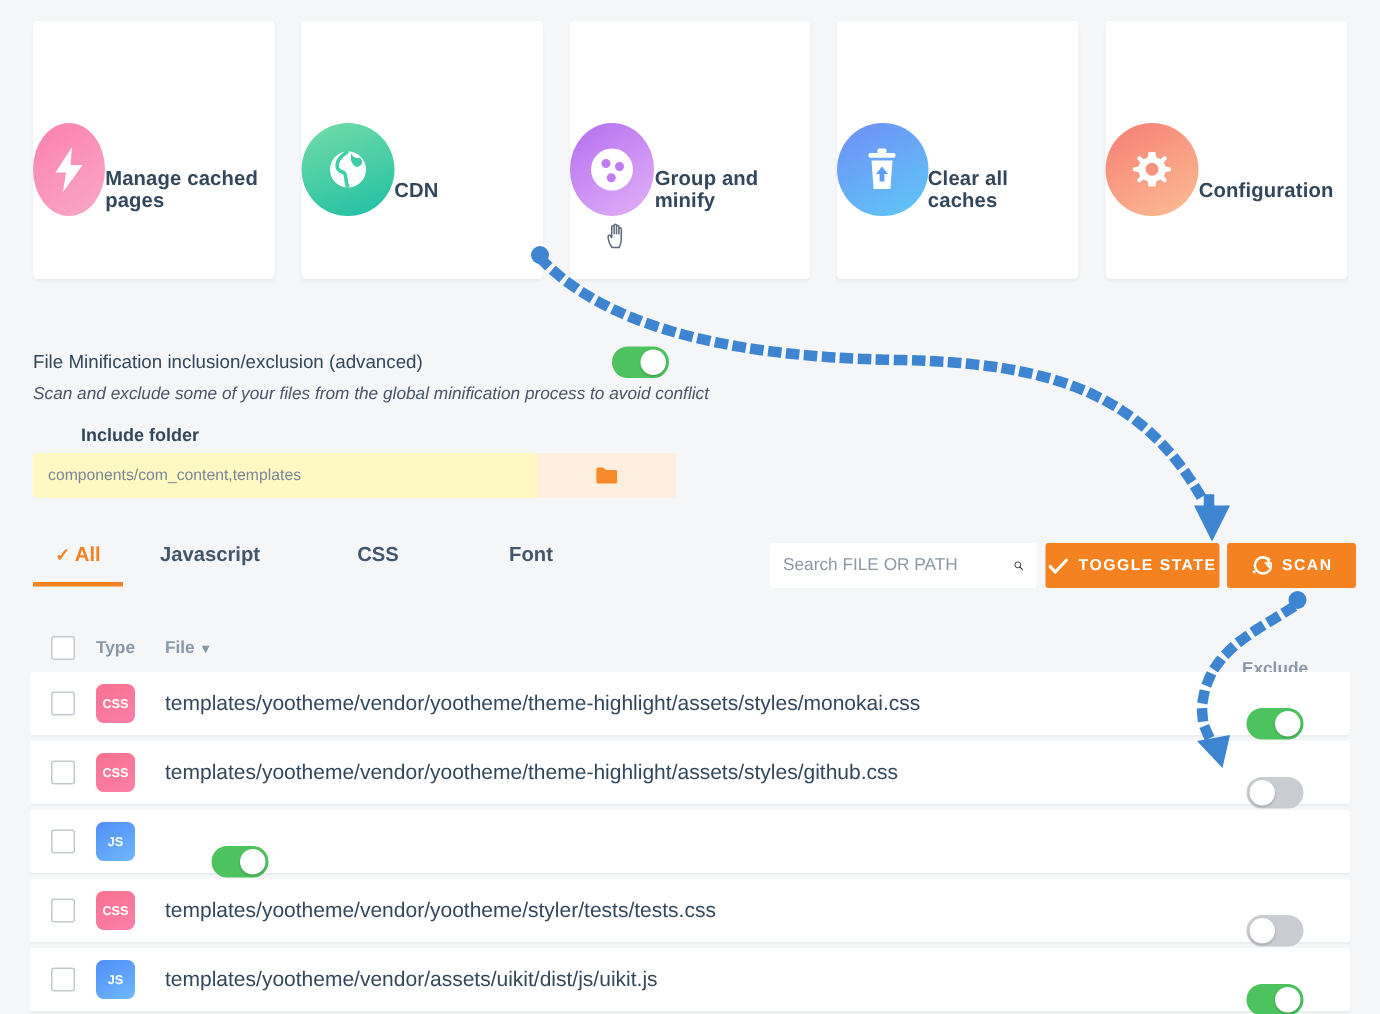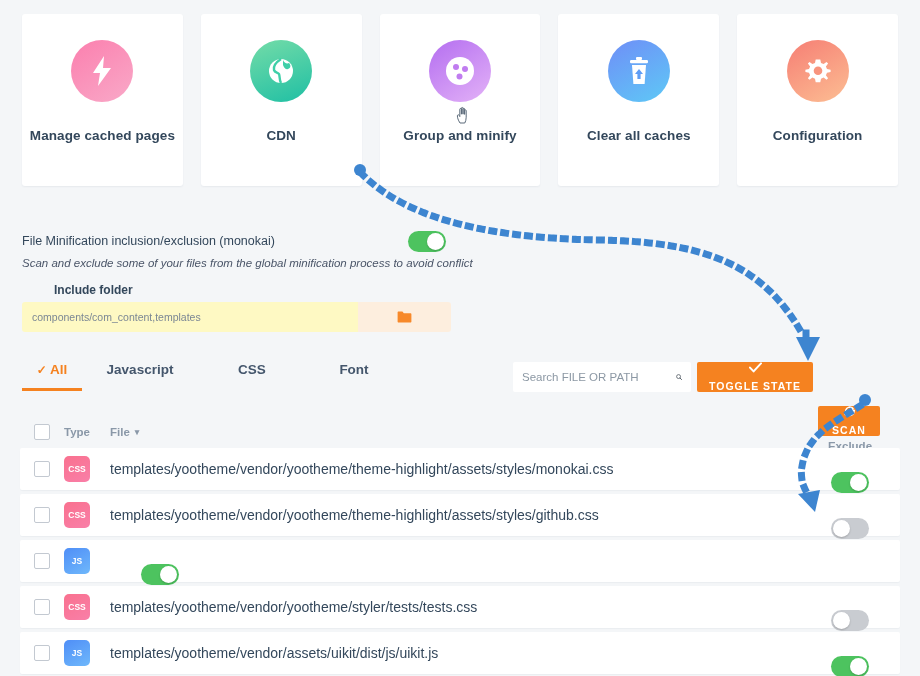--- a/index.html
+++ b/index.html
@@ -14,21 +14,21 @@
   
   .cards {
     position: absolute; top: 14px; left: 22px;
     width: 876px; height: 172px;
     display: flex; gap: 18px;
   }
   .card {
     flex: 1 1 0;
     background: #ffffff;
     border-radius: 3px;
-    display: flex; flex-direction: column;
+    display: flex; flex-direction: row;
     align-items: center; justify-content: flex-start;
     padding-top: 26px;
     box-shadow: 0 1px 2px rgba(25,40,70,.06);
   }
   .card-icon {
     width: 62px; height: 62px; border-radius: 50%;
     display: flex; align-items: center; justify-content: center;
     position: relative;
   }
   .card-icon svg { display: block; }
@@ -121,24 +121,24 @@
     font-size: 11.5px; color: #8c98a4; background: transparent;
   }
   .search-box input::placeholder { color: #8c98a4; }
 
   .btn {
     position: absolute; top: 362px; height: 30px;
     background: #f58220; color: #fff;
     border: none; border-radius: 2px; cursor: pointer;
     font-family: "Liberation Sans", sans-serif;
     font-size: 10.5px; font-weight: bold; letter-spacing: 1px;
-    display: flex; align-items: center; justify-content: center; gap: 7px; flex-direction: column;
+    display: flex; align-items: center; justify-content: center; gap: 7px;
   }
   .btn-toggle-state { left: 697px; width: 116px; }
-  .btn-scan { left: 818px; width: 62px; margin-top: 44px; }
+  .btn-scan { left: 818px; width: 86px; }
 
   
   .table-head {
     position: absolute; left: 20px; top: 416px;
     width: 880px; height: 32px;
     display: flex; align-items: center;
   }
   .th {
     font-size: 11.5px; font-weight: bold; color: #8a98a8;
     display: flex; align-items: center;
@@ -235,21 +235,21 @@
         <svg width="28" height="28" viewBox="0 0 28 28">
           <path d="M14 2.4 L16.3 2.4 L17 6 L19.6 7.1 L22.5 4.9 L24.1 6.5 L21.9 9.4 L23 12 L26.6 12.7 L26.6 15 L23 15.7 L21.9 18.3 L24.1 21.2 L22.5 22.8 L19.6 20.6 L17 21.7 L16.3 25.3 L14 25.3 L11.7 25.3 L11 21.7 L8.4 20.6 L5.5 22.8 L3.9 21.2 L6.1 18.3 L5 15.7 L1.4 15 L1.4 12.7 L5 12 L6.1 9.4 L3.9 6.5 L5.5 4.9 L8.4 7.1 L11 6 L11.7 2.4 Z" fill="#fff"></path>
           <circle cx="14" cy="13.8" r="4.3" fill="#f8947e"></circle>
         </svg>
       </div>
       <div class="card-label">Configuration</div>
     </div>
   </div>
 
   <div class="minify-row">
-    <span class="minify-label">File Minification inclusion/exclusion (monokai)</span>
+    <span class="minify-label">File Minification inclusion/exclusion (advanced)</span>
     <span class="switch on">
         <span class="knob"></span>
       </span>
   </div>
 
   <div class="sub-note">Scan and exclude some of your files from the global minification process to avoid conflict</div>
   <div class="include-label">Include folder</div>
 
   <div class="folder-field">
     <input class="folder-input" readonly="" value="components/com_content,templates" style="">

